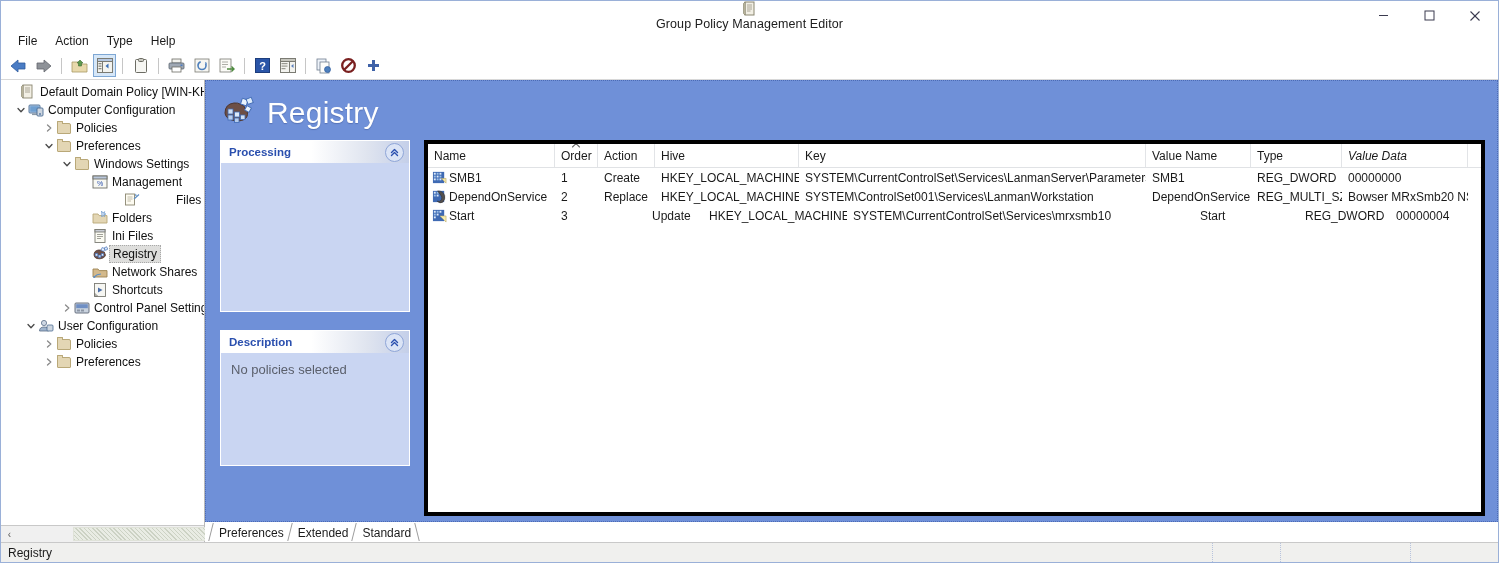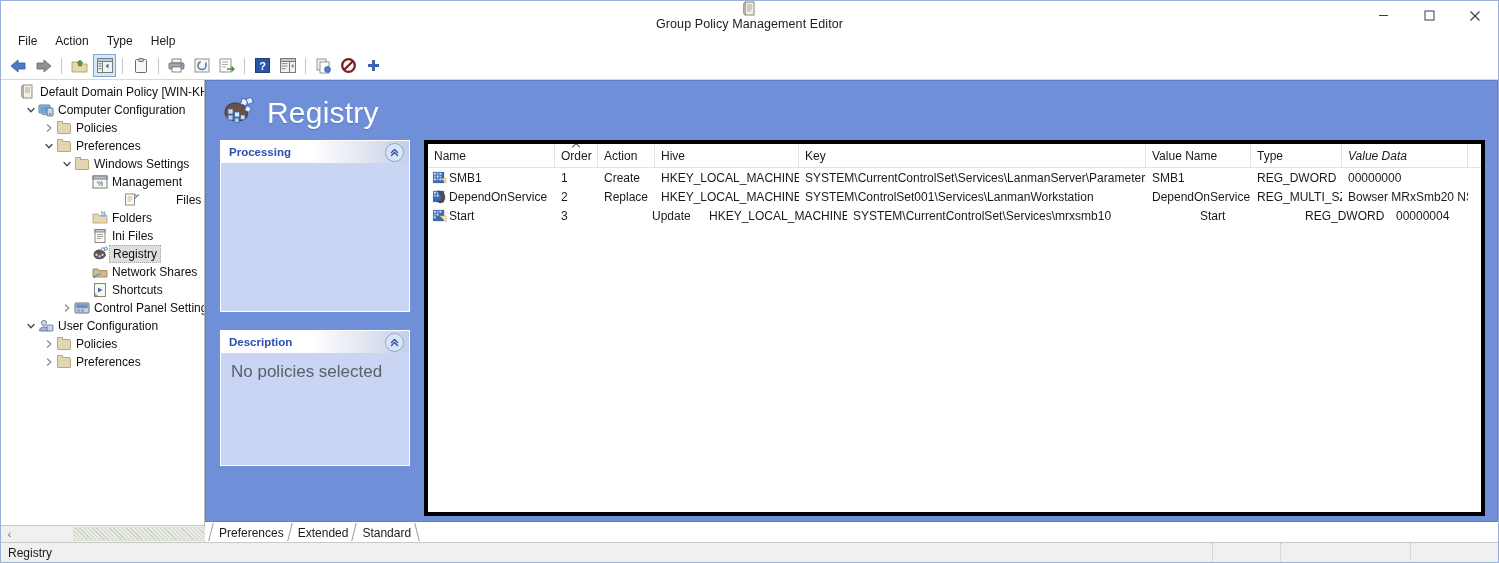--- a/index.html
+++ b/index.html
@@ -275,21 +275,21 @@
     background: #dbe4f6;
     border: 1px solid #8fa6d8;
     display: flex; align-items: center; justify-content: center;
     color: #2a4fae;
     font-size: 9px;
     line-height: 1;
   }
   .pbbody {
     flex: 1;
     padding: 9px 10px;
-    font-size: 17px;
+    font-size: 13px;
     color: #5a5f6b;
   }
 
   
   .listwrap {
     flex: 1;
     min-width: 0;
     margin-left: 14px;
     margin-right: 6px;
     background: #ffffff;
@@ -609,21 +609,21 @@
               <svg viewBox="0 0 16 16" class="ic">
                 <rect x="3" y="1" width="9" height="13" fill="#f2efe4" stroke="#8a8670" stroke-width=".9"></rect>
                 <path d="M3 1 L3 14 L1.5 12.5 L1.5 2.5 Z" fill="#cfcab0" stroke="#8a8670" stroke-width=".7"></path>
                 <line x1="5" y1="4" x2="10" y2="4" stroke="#9a9684" stroke-width=".8"></line>
                 <line x1="5" y1="6" x2="10" y2="6" stroke="#9a9684" stroke-width=".8"></line>
                 <line x1="5" y1="8" x2="10" y2="8" stroke="#9a9684" stroke-width=".8"></line>
               </svg>
             </span>
             <span class="tlabel">Default Domain Policy [WIN-KH</span>
           </div>
-          <div class="tnode" style="padding-left: 22px;">
+          <div class="tnode" style="padding-left: 12px;">
             <span class="chev">
               <svg width="10" height="10" viewBox="0 0 10 10">
                 <path d="M2 3.5 L5 6.8 L8 3.5" fill="none" stroke="#4a4a4a" stroke-width="1.3" stroke-linecap="round" stroke-linejoin="round"></path>
               </svg>
             </span>
             <span class="ticon">
               <svg viewBox="0 0 16 16" class="ic">
                 <rect x="1" y="3" width="11" height="8" rx="1" fill="#b9cfe8" stroke="#4b6c93" stroke-width=".9"></rect>
                 <rect x="2.2" y="4.2" width="8.6" height="5.6" fill="#6f9fd0"></rect>
                 <rect x="4" y="11.5" width="5" height="1.6" fill="#8d9aa8"></rect>

